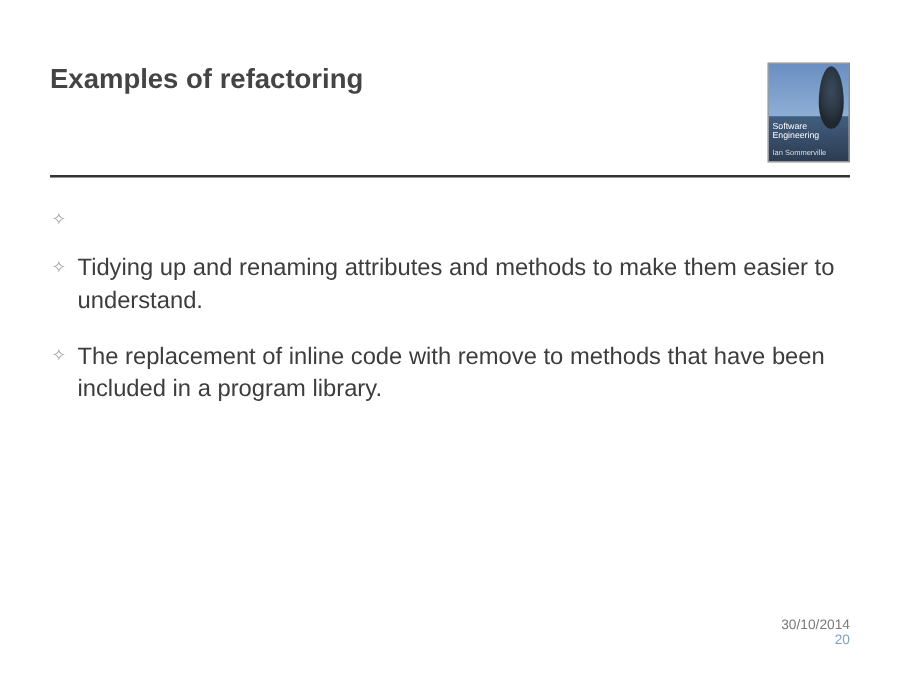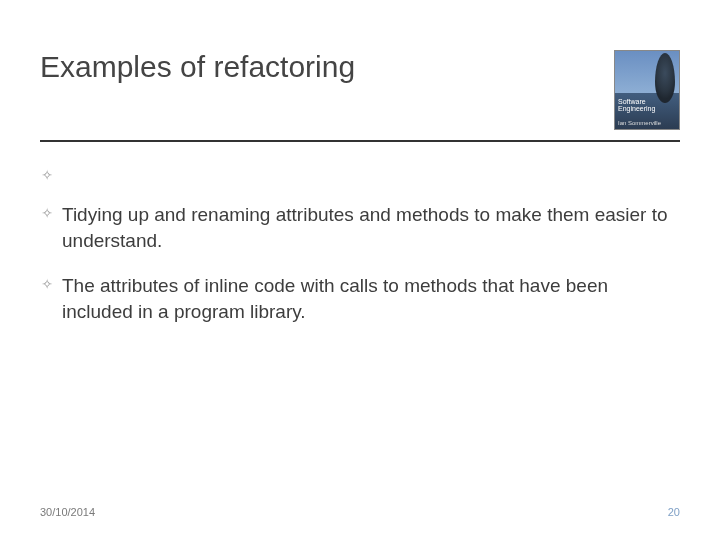--- a/index.html
+++ b/index.html
@@ -1,30 +1,30 @@
 <!DOCTYPE html>
 <html><head>
 <meta charset="utf-8">
 <style>
   * { box-sizing: border-box; margin: 0; padding: 0; }
   html, body { width: 720px; height: 540px; background: #fff; font-family: Arial, Helvetica, sans-serif; color: #3f3f3f; overflow: hidden; }
   .slide { position: relative; width: 720px; height: 540px; }
   .header { position: absolute; left: 40px; top: 50px; right: 40px; display: flex; align-items: flex-start; justify-content: space-between; }
-  .title { font-size: 30px; font-weight: normal; color: #444; }
+  .title { font-size: 22px; font-weight: bold; color: #444; }
   .book { width: 66px; height: 80px; position: relative; background: linear-gradient(180deg,#5a7aa8 0%, #3f5a7a 60%, #2c3c52 100%); border: 1px solid #888; overflow: hidden; }
   .book-sky { position:absolute; top:0; left:0; right:0; height:42px; background: linear-gradient(180deg,#6a8fc2 0%, #8daed4 100%); }
   .book-tower { position:absolute; right:4px; top:2px; width:20px; height:50px; background: radial-gradient(ellipse 12px 26px at 50% 40%, #3b4b5d 0%, #2a3541 70%, #1f2730 100%); border-radius: 50% 50% 48% 48% / 58% 58% 42% 42%; }
   .book-text { position:absolute; left:3px; bottom:16px; font-size:7px; color:#fff; line-height:1.1; }
   .book-author { position:absolute; left:3px; bottom:3px; font-size:6px; color:#ddd; }
   .divider { position:absolute; left:40px; right:40px; top:140px; border-top: 2px solid #333; }
   .body { position:absolute; left:40px; right:40px; top:164px; }
   .bullet { display:flex; align-items:flex-start; margin-bottom:20px; }
   .diamond { flex: 0 0 auto; width:14px; height:14px; display:flex; align-items:center; justify-content:center; margin-right:8px; margin-top:4px; color:#9e9e9e; font-size:14px; line-height:1; }
   .btext { font-size:19px; line-height:1.35; color:#3d3d3d; }
-  .footer { position:absolute; left:40px; right:40px; bottom:22px; display:flex; align-items:flex-end; justify-content:space-between; font-size:11px; color:#7a7a7a; }
+  .footer { position:absolute; left:40px; right:40px; bottom:22px; display:flex; align-items:flex-end; justify-content:space-between; font-size:11px; color:#7a7a7a;flex-direction:column; }
   .footer-center { position:absolute; left:0; right:0; bottom:22px; text-align:center; font-size:11px; color:#7a7a7a; }
   .page { color:#7fa0c6; }
 </style>
 </head>
 <body>
 
 <div class="slide">
 
   <div class="header">
     <div class="title">Examples of refactoring</div>
@@ -44,21 +44,21 @@
   <div class="body">
     <div class="bullet">
       <div class="diamond">✧</div>
     </div>
     <div class="bullet">
       <div class="diamond">✧</div>
       <div class="btext">Tidying up and renaming attributes and methods to make them easier to understand.</div>
     </div>
     <div class="bullet">
       <div class="diamond">✧</div>
-      <div class="btext">The attributes of inline code with calls to methods that have been included in a program library.</div>
+      <div class="btext">The replacement of inline code with remove to methods that have been included in a program library.</div>
     </div>
   </div>
 
   <div class="footer">
     <span>30/10/2014</span>
     <span class="page">20</span>
   </div>
 
 </div>
 

